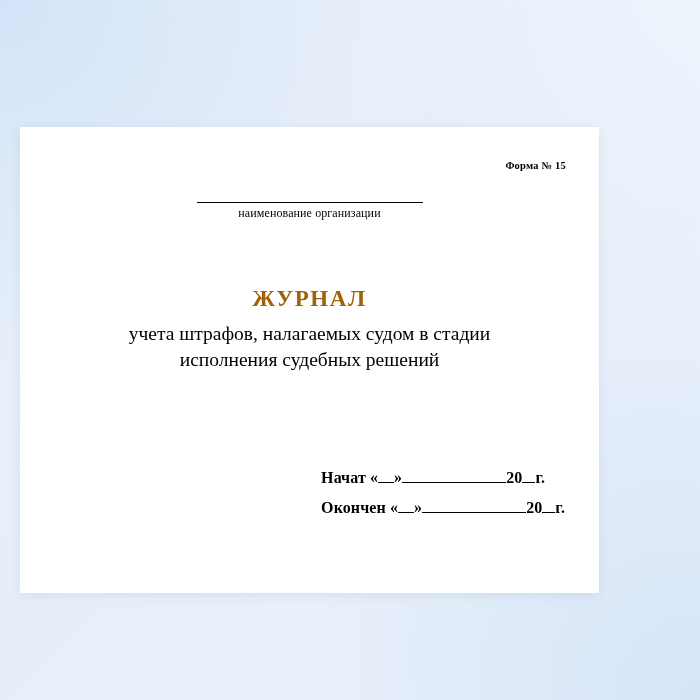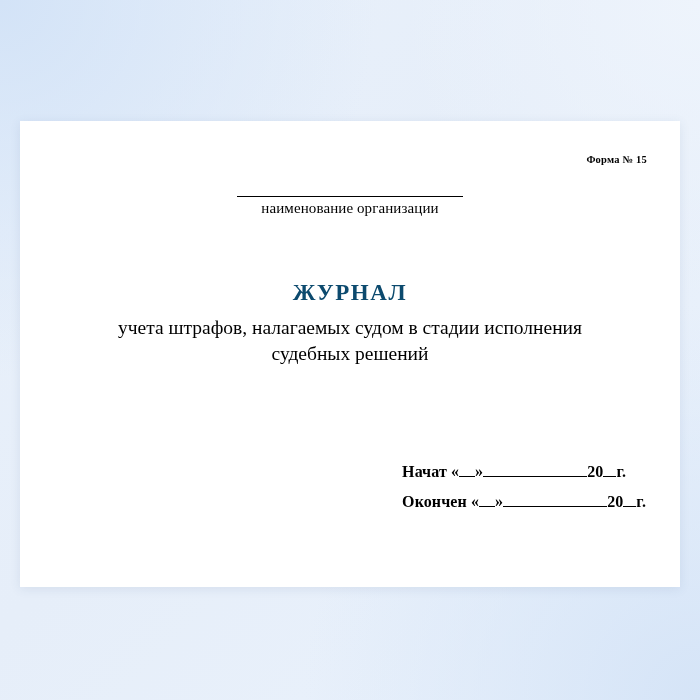--- a/index.html
+++ b/index.html
@@ -30,22 +30,22 @@
       radial-gradient(circle at 0% 0%, #d3e3f7 0%, rgba(211,227,247,0) 38%),
       radial-gradient(circle at 100% 100%, #d5e4f7 0%, rgba(213,228,247,0) 40%),
       radial-gradient(circle at 100% 0%, #eef4fc 0%, rgba(238,244,252,0) 30%);
     pointer-events: none;
   }
 
   
   #sheet {
     position: absolute;
     left: 20px;
-    top: 121px;
-    width: 660px;
+    top: 127px;
+    width: 579px;
     height: 466px;
     background: #ffffff;
     box-shadow: 0 2px 10px rgba(60,90,130,0.10);
   }
 
   .form-number {
     position: absolute;
     right: 33px;
     top: 33px;
     font-size: 10.5px;
@@ -63,38 +63,38 @@
     text-align: center;
   }
   .org-rule {
     width: 226px;
     margin: 0 auto;
     border-bottom: 1px solid #000;
     height: 1px;
   }
   .org-caption {
     margin-top: 3px;
-    font-size: 15px;
+    font-size: 12px;
     color: #000;
     letter-spacing: 0.1px;
   }
 
   .title-block {
     position: absolute;
     left: 0;
     right: 0;
     top: 158px;
     text-align: center;
   }
   .title-main {
     font-size: 23px;
     font-weight: bold;
     letter-spacing: 1.6px;
     line-height: 1.25;
-    color: #0c4a6e;
+    color: #a16207;
   }
   .title-sub {
     margin-top: 7px;
     font-size: 19.5px;
     font-weight: normal;
     line-height: 1.34;
     color: #000;
     padding: 0 90px;
   }
 

